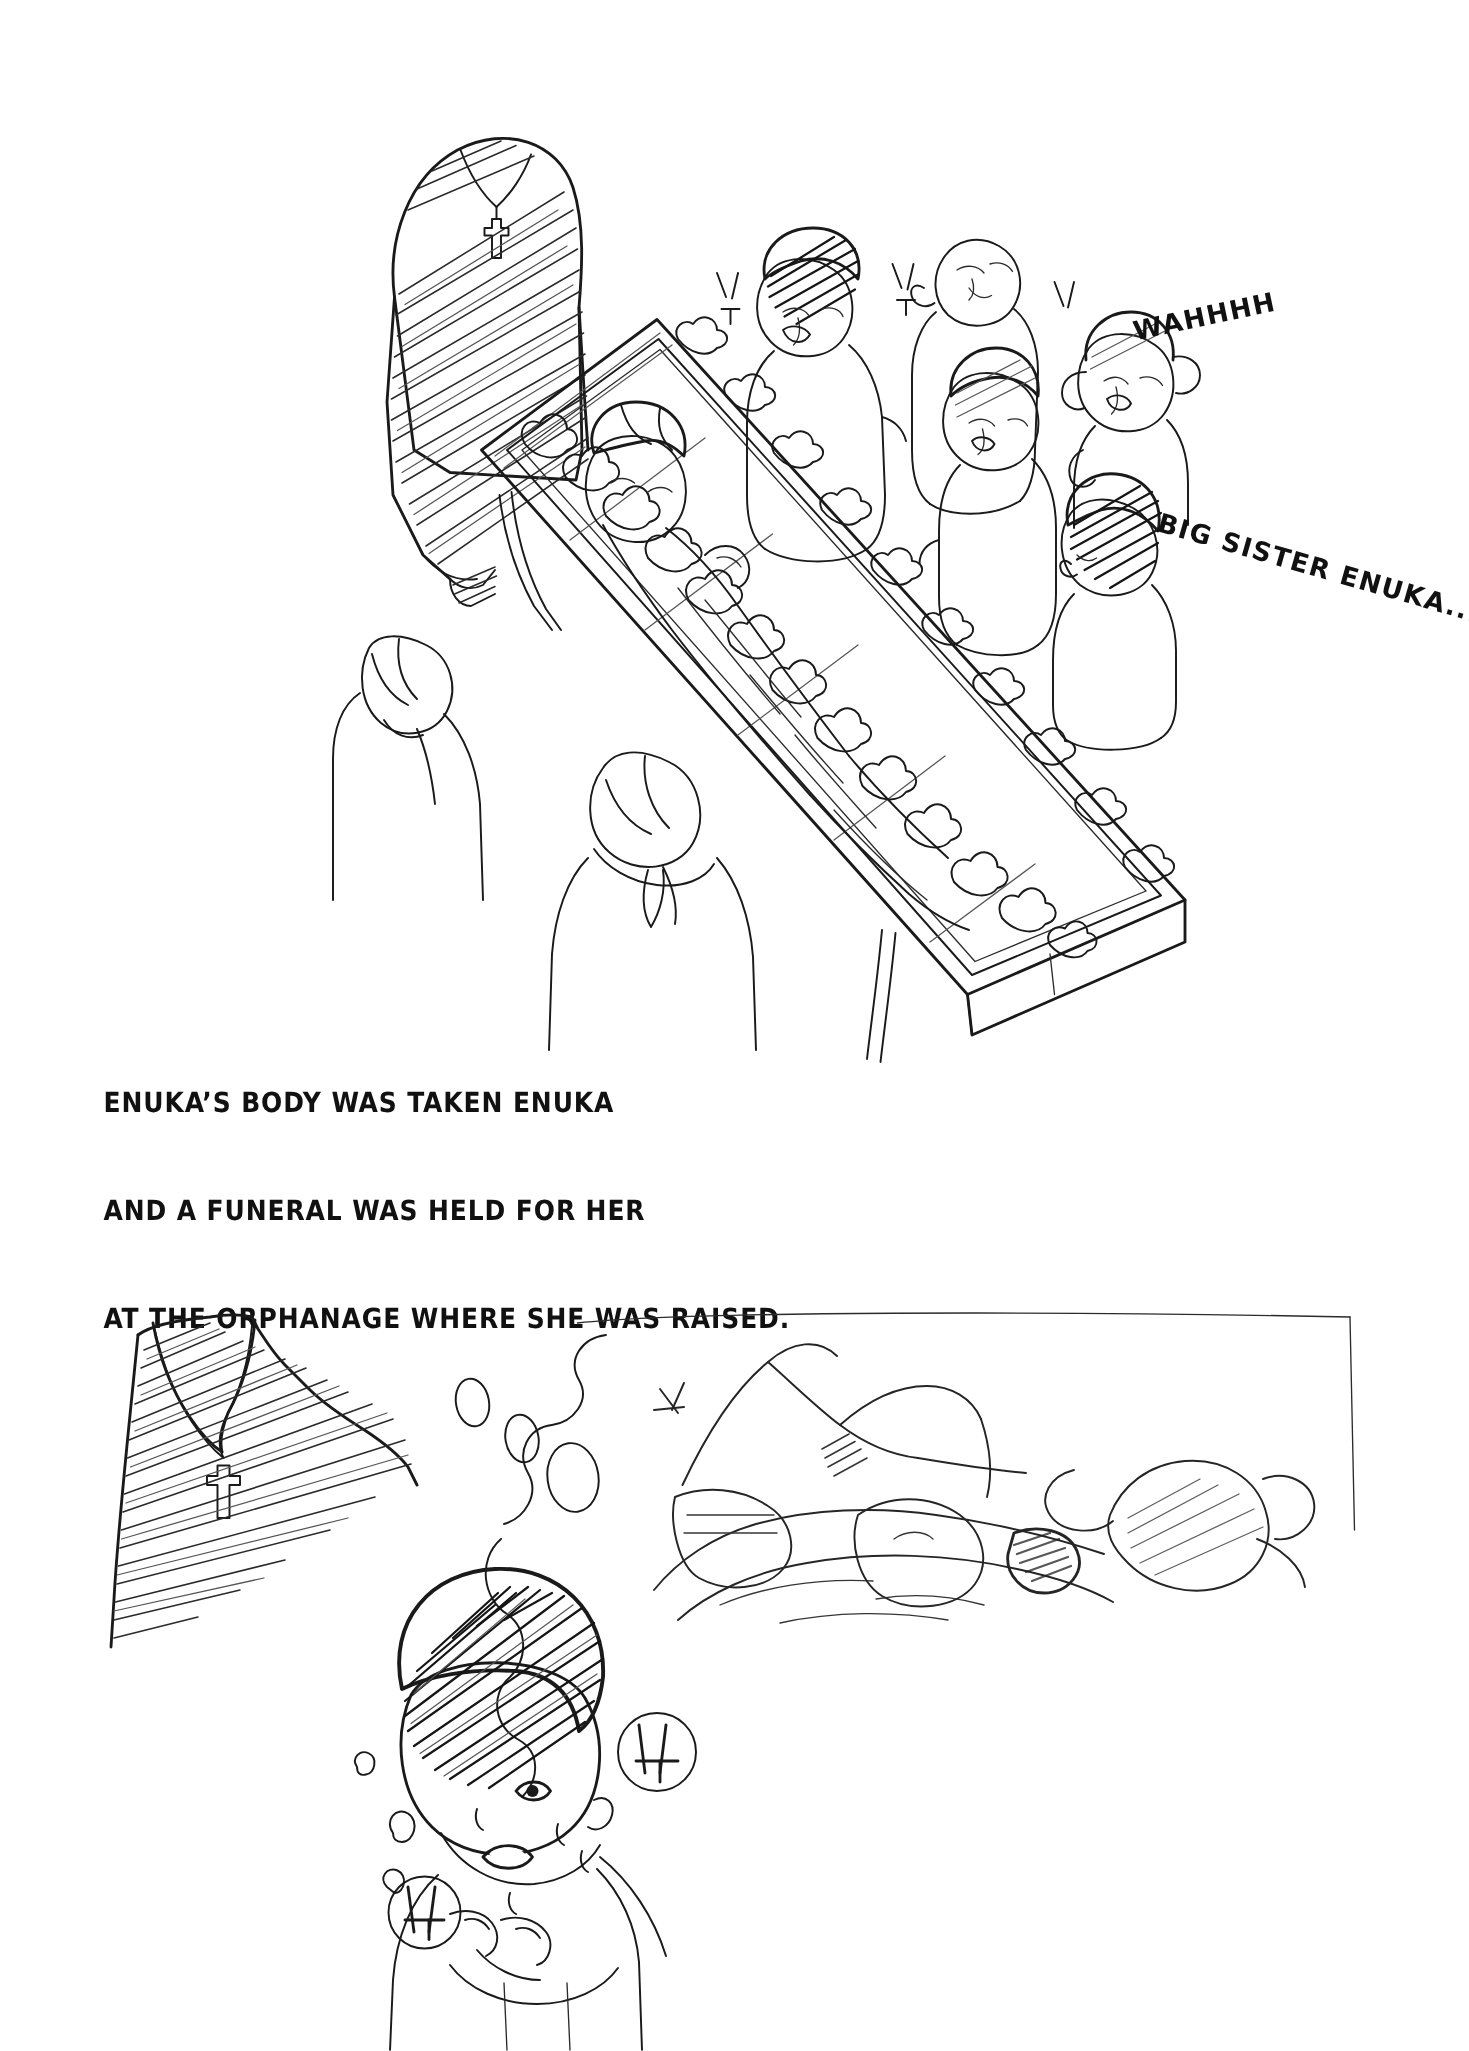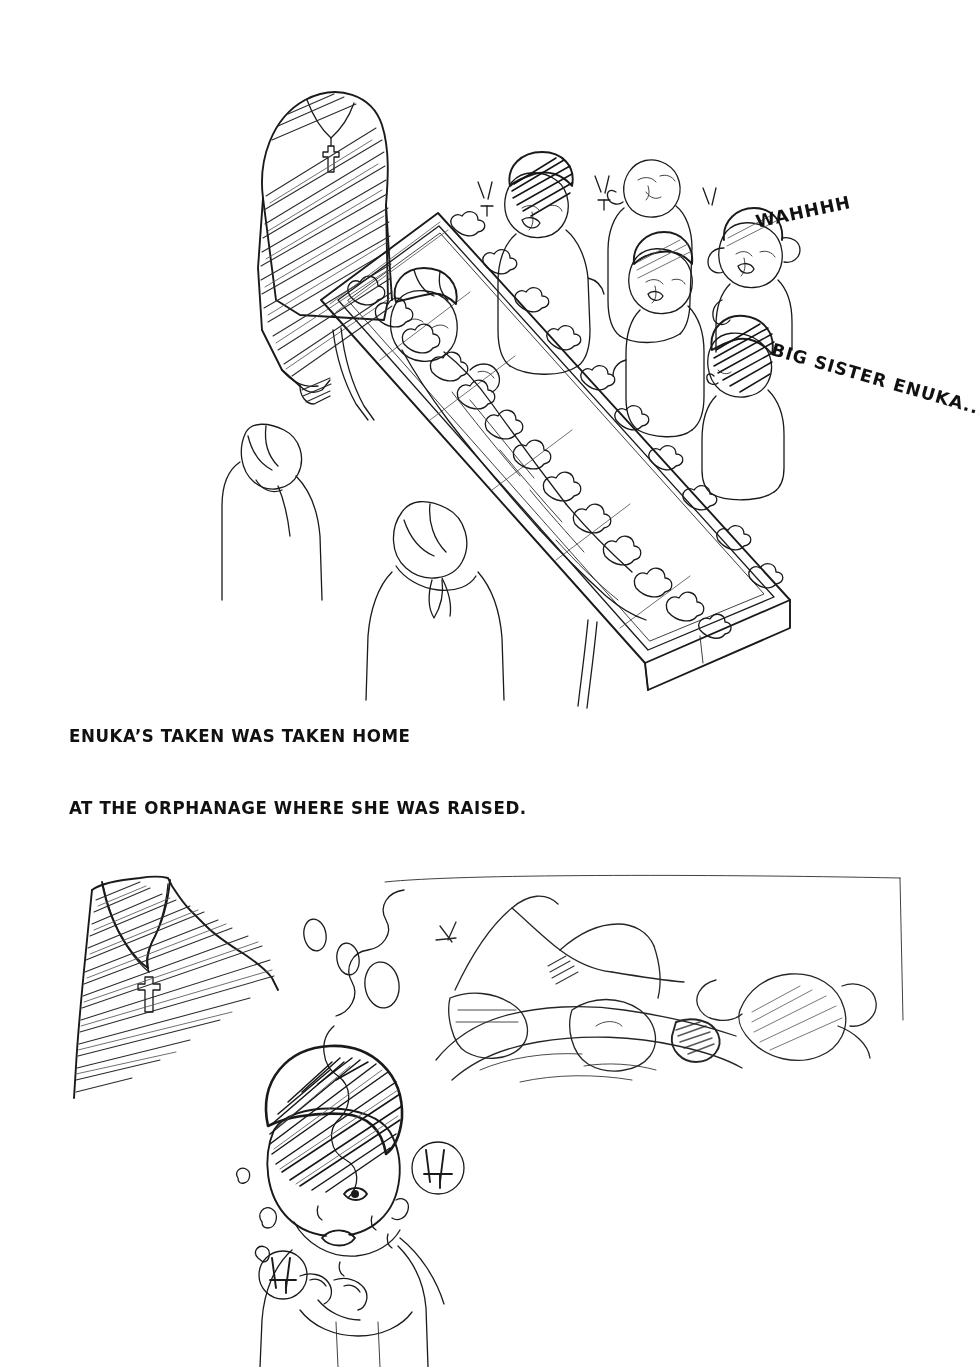--- a/index.html
+++ b/index.html
@@ -356,21 +356,22 @@
         <path d="M703,188 L709,204"></path>
         <path d="M716,188 L712,205"></path>
       </g>
     </svg>
 
     <div class="sfx" style="left:756px; top:212px; transform: rotate(-12deg); font-size:17.5px;">WAHHHH</div>
 
     <div class="sfx" style="left:772px; top:339px; transform: rotate(16deg); font-size:17.5px;">BIG SISTER ENUKA...</div>
 
     <div class="caption" style="left:69px; top:676px; font-size:18.5px;">
-      <span class="ln">ENUKA’S TAKEN WAS TAKEN HOME</span>
+      <span class="ln">ENUKA’S BODY WAS TAKEN ENUKA</span>
+      <span class="ln">AND A FUNERAL WAS HELD FOR HER</span>
       <span class="ln">AT THE ORPHANAGE WHERE SHE WAS RAISED.</span>
     </div>
   </div>
 
   <div class="panel" style="left:0px; top:830px; width:979px; height:537px;">
 
     <svg class="art-svg" viewBox="0 0 979 537">
 
       <g>
 

